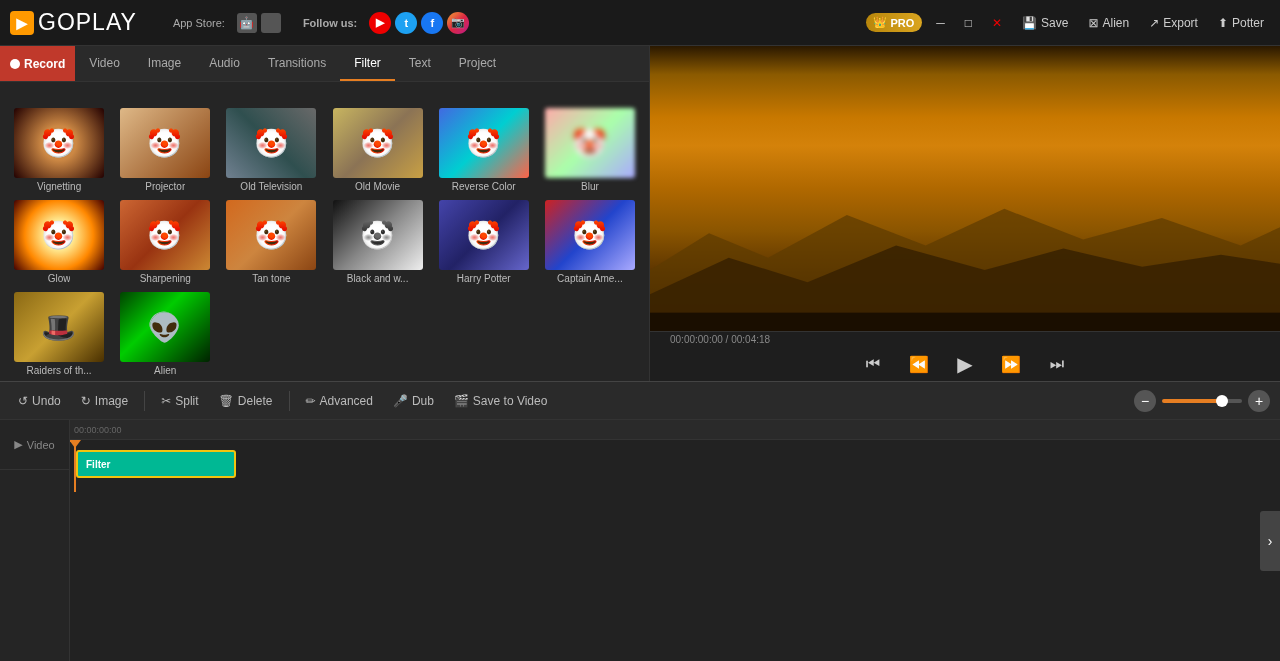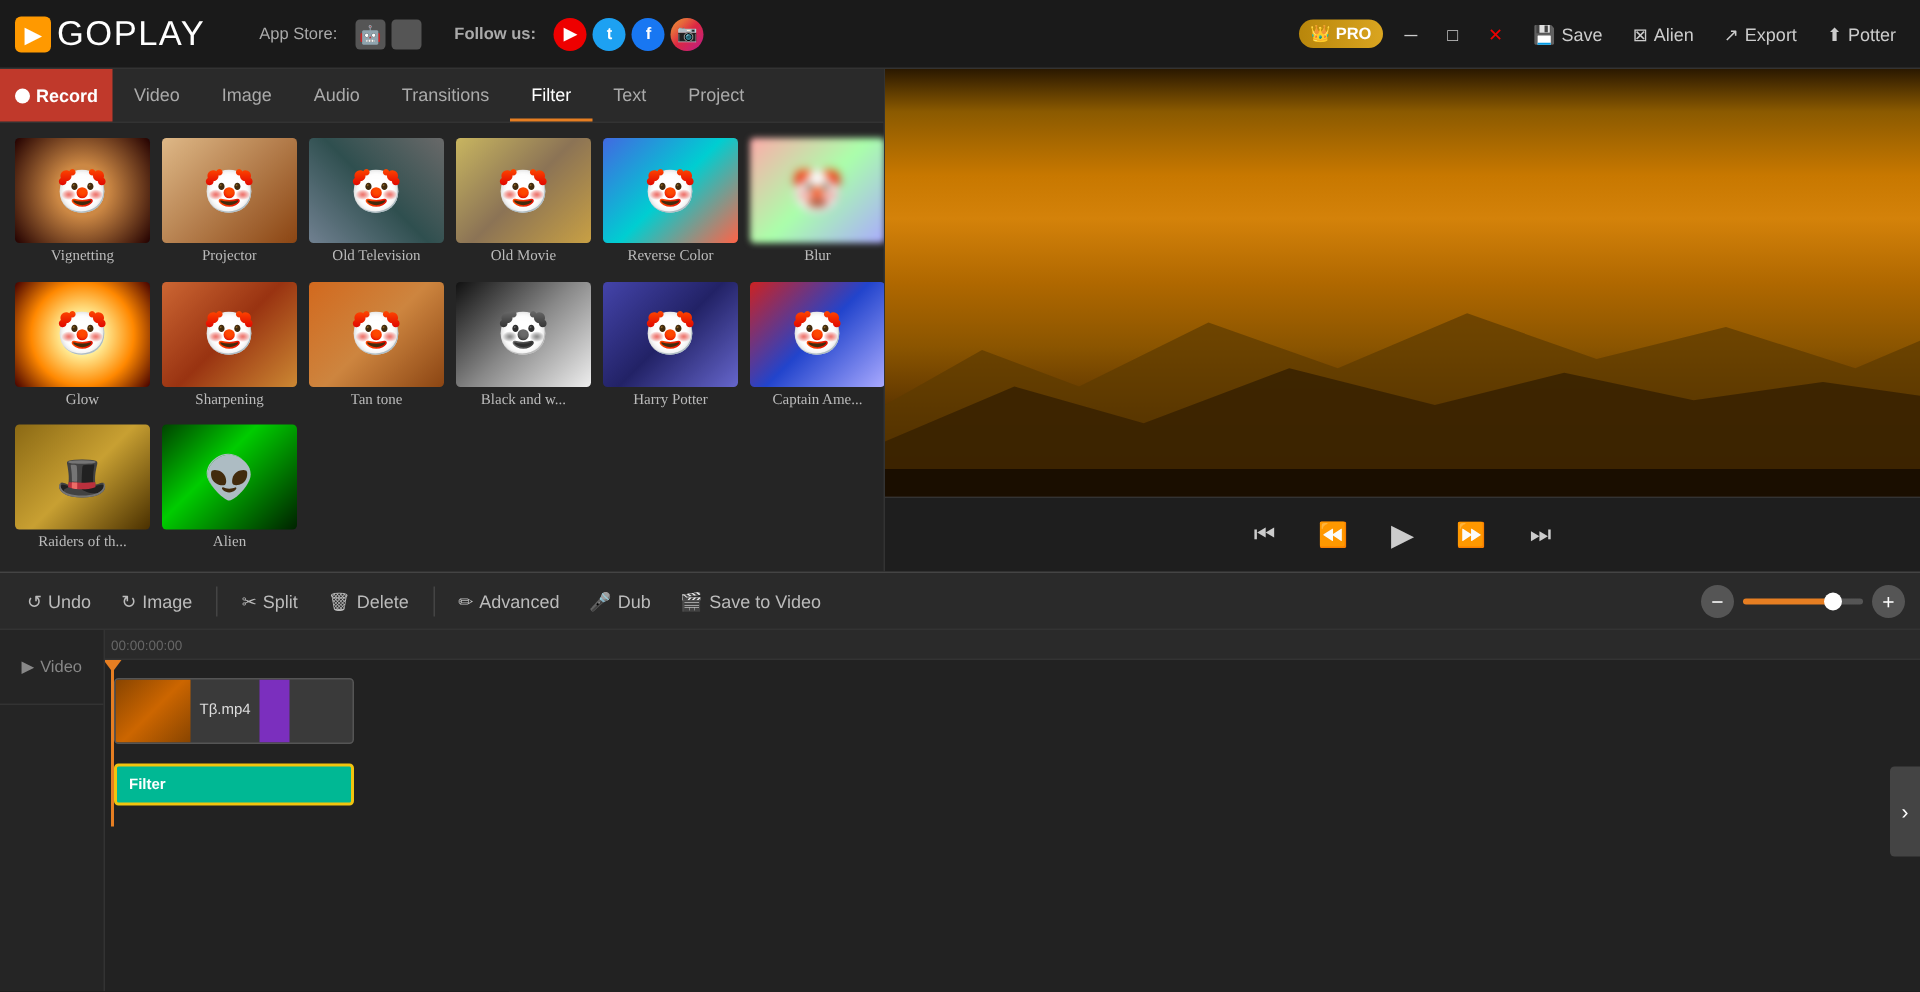--- a/index.html
+++ b/index.html
@@ -96,26 +96,27 @@
 
     
     .main-area {
       display: flex;
       flex: 1;
       overflow: hidden;
     }
 
     
     .left-panel {
-      width: 590px;
+      width: 650px;
       display: flex;
       flex-direction: column;
       background: #252525;
       border-right: 1px solid #333;
       flex-shrink: 0;
+      gap: 16px;
     }
 
     
     .tab-bar {
       display: flex;
       align-items: center;
       background: #2a2a2a;
       height: 36px;
       border-bottom: 1px solid #333;
       flex-shrink: 0;
@@ -181,21 +182,20 @@
     }
     .filter-label {
       font-size: 10px;
       color: #bbb;
       margin-top: 3px;
       text-align: center;
       max-width: 90px;
       overflow: hidden;
       text-overflow: ellipsis;
       white-space: nowrap;
-      font-family: Liberation Serif, serif;
     }
 
     
     .thumb-vignette { background: radial-gradient(circle, #cc8844 30%, #220000 100%); }
     .thumb-projector { background: linear-gradient(135deg, #deb887 0%, #8b4513 100%); }
     .thumb-old-television { background: linear-gradient(45deg, #708090 0%, #2f4f4f 50%, #696969 100%); }
     .thumb-old-movie { background: linear-gradient(135deg, #c8b560 0%, #8b7355 50%, #c8a044 100%); }
     .thumb-reverse-color { background: linear-gradient(135deg, #4169e1 0%, #00ced1 50%, #ff6347 100%); }
     .thumb-blur { background: linear-gradient(135deg, #ffaaaa 0%, #aaffaa 50%, #aaaaff 100%); filter: blur(2px); }
     .thumb-glow { background: radial-gradient(circle, #fffaaa 20%, #ff8800 60%, #440000 100%); }
@@ -664,20 +664,25 @@
 
           <polygon points="0,180 60,120 120,160 200,90 280,140 360,80 440,130 520,95 600,140 640,110 640,280 0,280" fill="#5c3a00" opacity="0.7"></polygon>
 
           <polygon points="0,220 80,160 160,200 250,140 340,180 420,145 500,175 580,155 640,170 640,280 0,280" fill="#3a2200" opacity="0.9"></polygon>
 
           <rect x="0" y="250" width="640" height="30" fill="#1a0e00"></rect>
         </svg>
       </div>
     </div>
     <div class="video-controls">
+      <div class="time-display">
+        <span>00:00:00:00</span>
+        <span> / </span>
+        <span>00:04:18</span>
+      </div>
       <div class="playback-controls">
         <button class="ctrl-btn">⏮</button>
         <button class="ctrl-btn">⏪</button>
         <button class="ctrl-btn ctrl-play">▶</button>
         <button class="ctrl-btn">⏩</button>
         <button class="ctrl-btn">⏭</button>
       </div>
     </div>
   </div>
 
@@ -732,27 +737,20 @@
         <span style="margin-left:4px;">Video</span>
       </div>
     </div>
     <div class="timeline-right">
       <div class="timeline-ruler">
         <span class="ruler-time">00:00:00:00</span>
       </div>
       <div class="timeline-tracks">
         <div class="playhead"></div>
 
-        <div class="track-row">
-          <div class="video-clip" style="width:160px;">
-            <div class="clip-thumbnail"></div>
-            <span class="clip-label">Tβ.mp4</span>
-            <div class="clip-purple-end"></div>
-          </div>
-        </div>
 
         <div class="track-row" style="height:36px;">
           <div class="filter-track" style="width:160px;">
             <span>Filter</span>
           </div>
         </div>
       </div>
       <div class="scroll-arrow-right">›</div>
     </div>
   </div>

